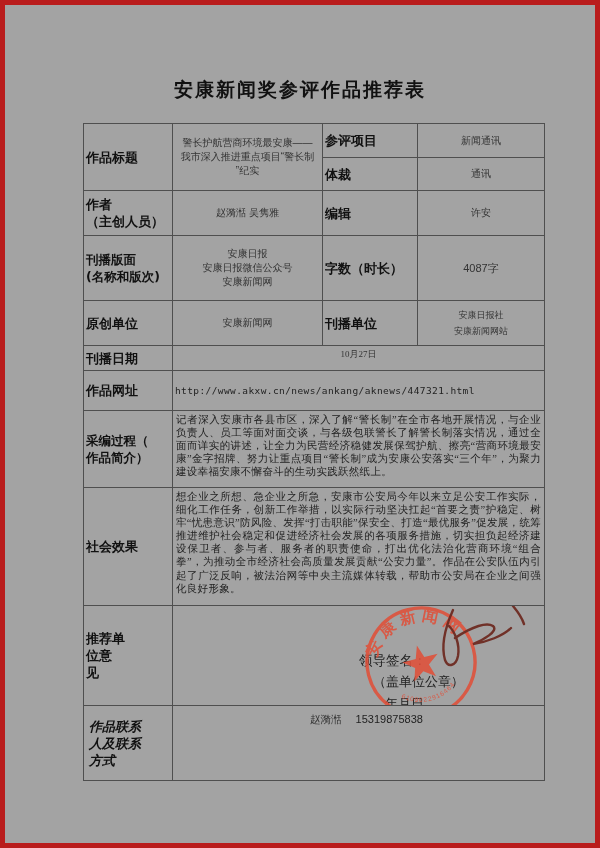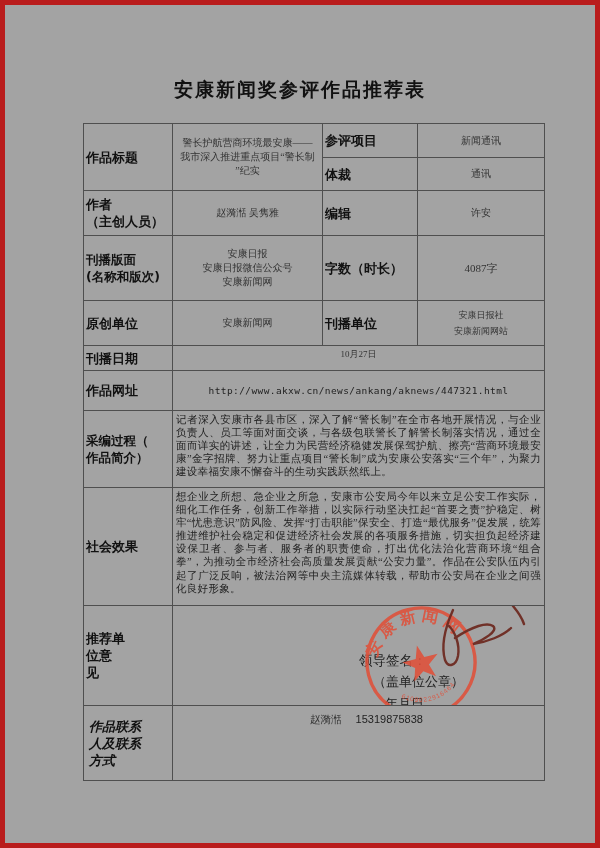--- a/index.html
+++ b/index.html
@@ -10,26 +10,26 @@
         font-size:19px;font-weight:700;letter-spacing:2px;color:#111;
         font-family:"DejaVu Sans",sans-serif;}
   table.form{position:absolute;left:78px;top:118px;border-collapse:collapse;
         table-layout:fixed;width:461px;}
   td{border:1px solid #4f4f4f;box-sizing:border-box;padding:2px;vertical-align:middle;
         overflow:hidden;}
   td.lbl{font-weight:700;text-align:left;font-size:13px;line-height:17px;color:#111;
         font-family:"DejaVu Sans",sans-serif;}
   td.lbl-left{text-align:left;padding-left:5px;font-style:italic;}
   td.val{text-align:center;font-size:10px;line-height:14px;color:#333;
-        font-family:Liberation Serif, serif;}
+        font-family:Liberation Sans, sans-serif;}
   .ml{white-space:pre-line;}
   td.val-top{vertical-align:top;text-align:center;}
   .date-val{font-size:9px;color:#333;font-family:"Liberation Serif",serif;}
   .url-val{font-size:9.5px;letter-spacing:.4px;color:#222;
-        font-family:"DejaVu Sans Mono",monospace;text-align:center;}
+        font-family:"DejaVu Sans Mono",monospace;}
   td.para{vertical-align:top;text-align:justify;font-size:10.5px;line-height:13.1px;
         letter-spacing:.3px;color:#222;padding:2px 3px;
         font-family:"Liberation Serif",serif;}
   .title-val{font-size:10px;line-height:15px;}
   .sig-cell{position:relative;padding:0;}
   .sig-text{position:absolute;font-family:"Liberation Serif",serif;color:#222;text-align:center;}
   .sign-label{left:186px;top:46px;font-size:13.5px;}
   .seal-note{left:200px;top:67px;font-size:13px;}
   .date-line{left:212px;top:89px;font-size:13px;}
   .stamp{position:absolute;left:188px;top:-4px;width:120px;height:120px;

